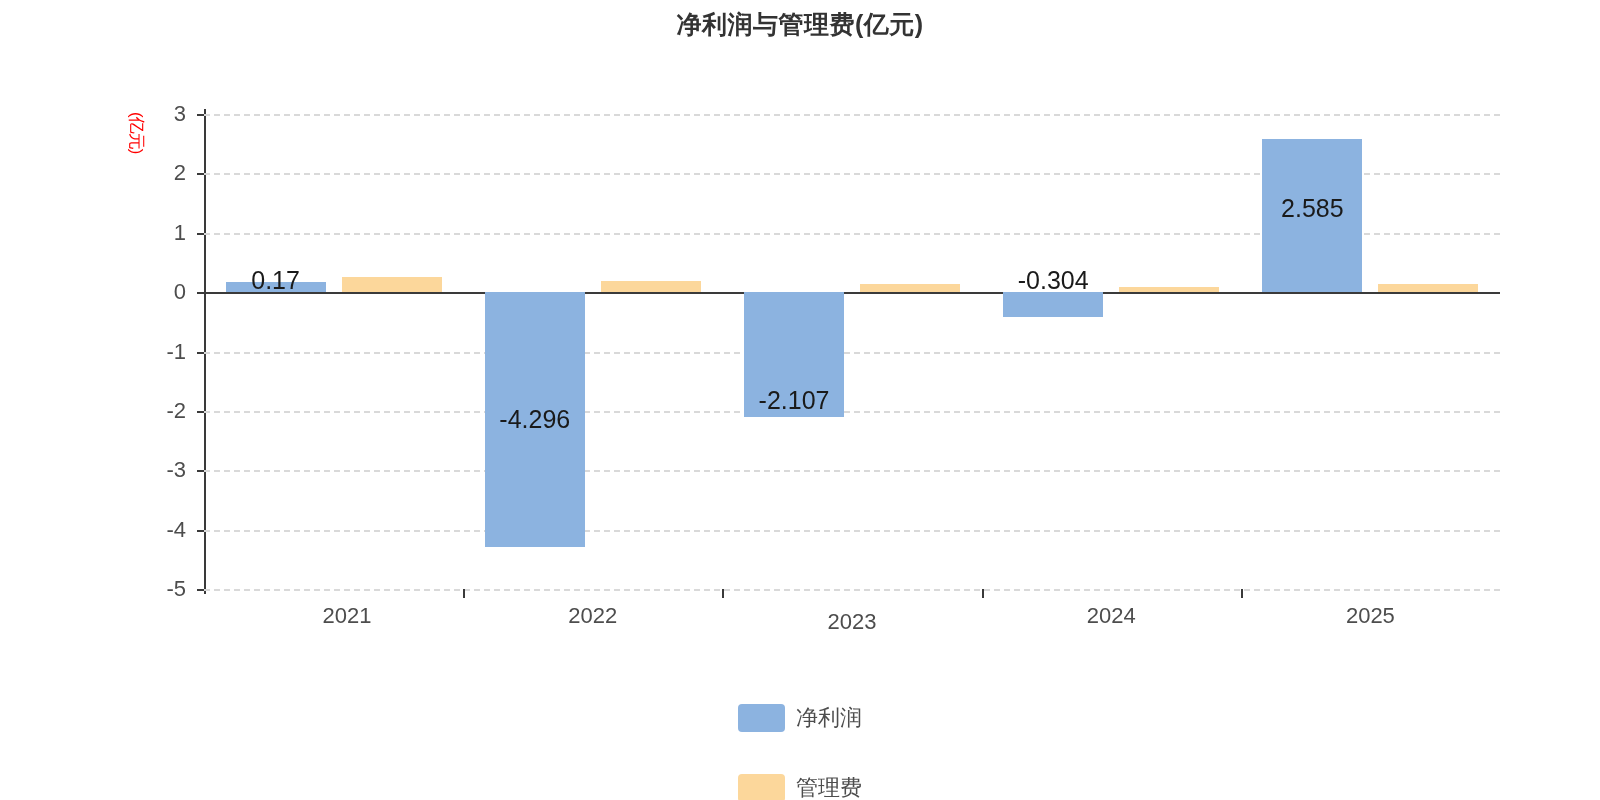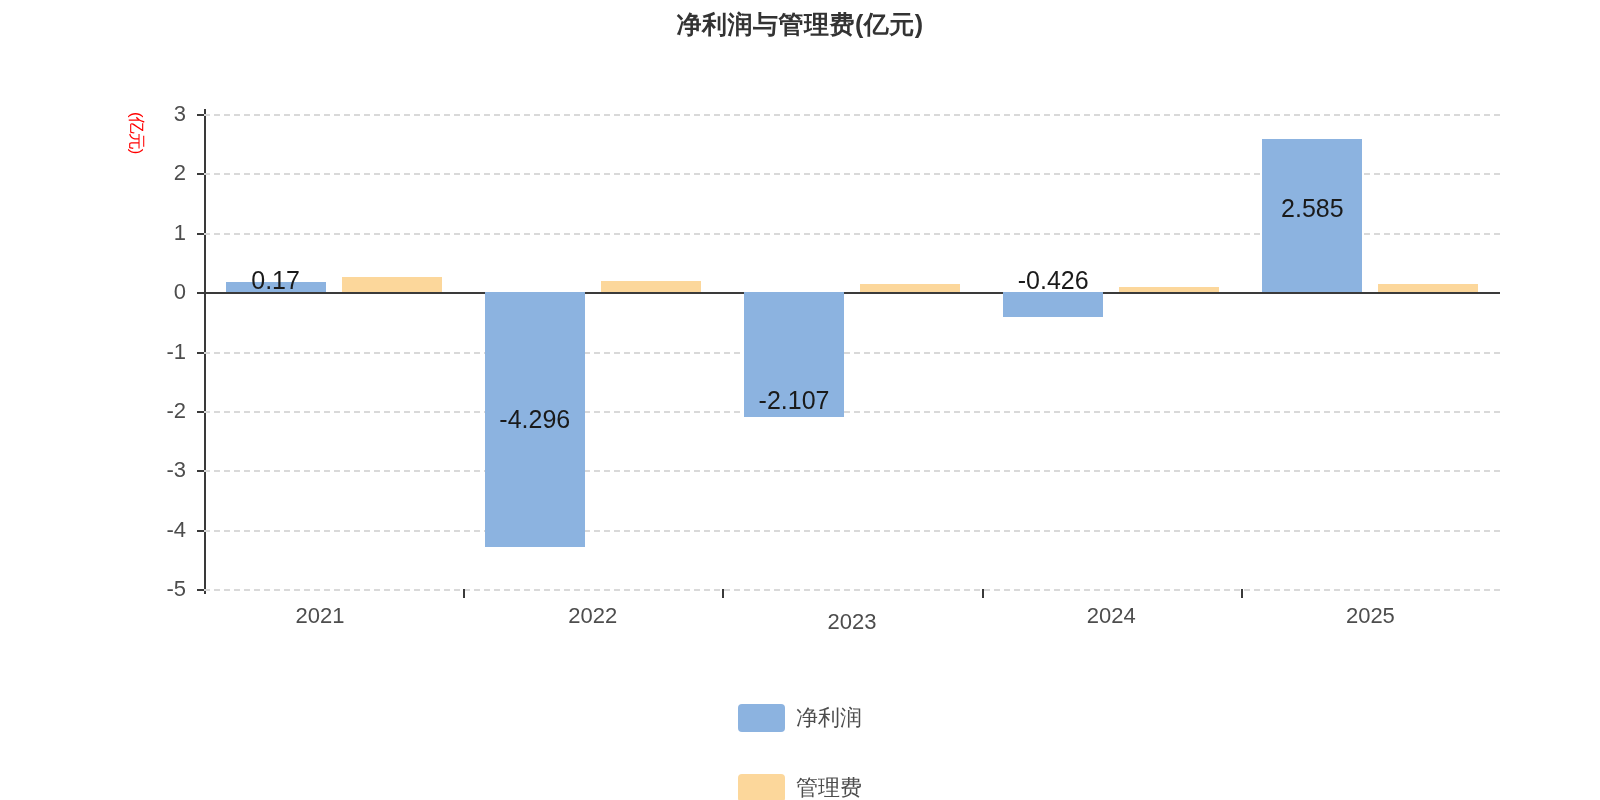--- a/index.html
+++ b/index.html
@@ -137,38 +137,38 @@
       <div class="ytick-label" style="top: 296.875px; right: 1314px;">-2</div>
       <div class="gridline" style="top: 356.25px;"></div>
       <div class="tick-mark" style="top: 356.25px;"></div>
       <div class="ytick-label" style="top: 356.25px; right: 1314px;">-3</div>
       <div class="gridline" style="top: 415.625px;"></div>
       <div class="tick-mark" style="top: 415.625px;"></div>
       <div class="ytick-label" style="top: 415.625px; right: 1314px;">-4</div>
       <div class="gridline" style="top: 475px;"></div>
       <div class="tick-mark" style="top: 475px;"></div>
       <div class="ytick-label" style="top: 475px; right: 1314px;">-5</div>
-      <div class="xtick-label" style="left: 116px; top: 489px;">2021</div>
+      <div class="xtick-label" style="left: 143px; top: 489px;">2021</div>
       <div class="bar net" style="left: 21.6px; top: 168.031px; width: 100px; height: 10.0938px;"></div>
       <div class="bar-label" style="left: 71.6px; top: 152.125px;">0.17</div>
       <div class="bar mgmt" style="left: 137.6px; top: 163.281px; width: 100px; height: 14.8438px;"></div>
       <div class="xtick-sep" style="left: 259.2px; top: 475px;"></div>
       <div class="xtick-label" style="left: 388.8px; top: 489px;">2022</div>
       <div class="bar net" style="left: 280.8px; top: 178.125px; width: 100px; height: 255.075px;"></div>
       <div class="bar-label" style="left: 330.8px; top: 290.663px;">-4.296</div>
       <div class="bar mgmt" style="left: 396.8px; top: 166.844px; width: 100px; height: 11.2812px;"></div>
       <div class="xtick-sep" style="left: 518.4px; top: 475px;"></div>
       <div class="xtick-label" style="left: 648px; top: 489px; margin-top: 6px;">2023</div>
       <div class="bar net" style="left: 540px; top: 178.125px; width: 100px; height: 125.103px;"></div>
       <div class="bar-label" style="left: 590px; top: 225.677px; margin-top: 46px;">-2.107</div>
       <div class="bar mgmt" style="left: 656px; top: 170.406px; width: 100px; height: 7.71875px;"></div>
       <div class="xtick-sep" style="left: 777.6px; top: 475px;"></div>
       <div class="xtick-label" style="left: 907.2px; top: 489px;">2024</div>
       <div class="bar net" style="left: 799.2px; top: 178.125px; width: 100px; height: 25.2937px;"></div>
-      <div class="bar-label" style="left: 849.2px; top: 152.125px;">-0.426</div>
+      <div class="bar-label" style="left: 849.2px; top: 152.125px;">-0.304</div>
       <div class="bar mgmt" style="left: 915.2px; top: 173.375px; width: 100px; height: 4.75px;"></div>
       <div class="xtick-sep" style="left: 1036.8px; top: 475px;"></div>
       <div class="xtick-label" style="left: 1166.4px; top: 489px;">2025</div>
       <div class="bar net" style="left: 1058.4px; top: 24.6406px; width: 100px; height: 153.484px;"></div>
       <div class="bar-label" style="left: 1108.4px; top: 80px;">2.585</div>
       <div class="bar mgmt" style="left: 1174.4px; top: 169.812px; width: 100px; height: 8.3125px;"></div>
     </div>
 
   <div class="legend">
     <div class="legend-item">

